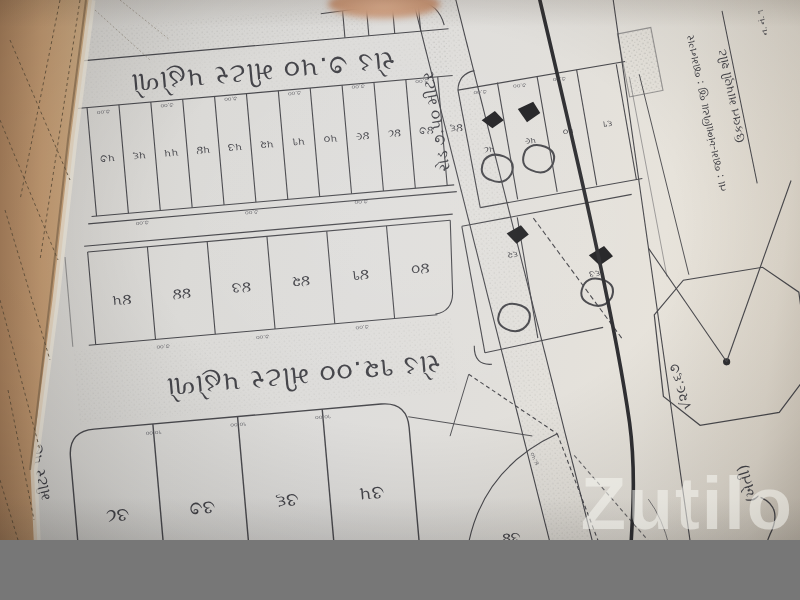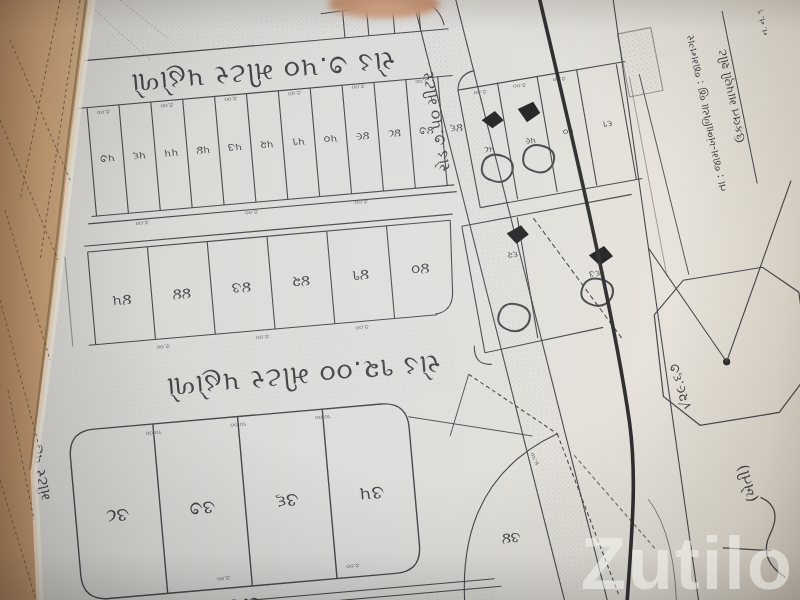--- a/index.html
+++ b/index.html
@@ -1,16 +1,16 @@
 <!DOCTYPE html>
 <html><head>
 <meta charset="utf-8">
 <style>
   html,body{margin:0;padding:0;background:#777;}
-  .photo{position:relative;width:800px;height:600px;overflow:hidden;
+  .photo{position:relative;width:800px;height:540px;overflow:hidden;
     background:linear-gradient(97deg,#c9c2b6 0%,#d3d1cd 10%,#dbdad7 25%,#dedddb 45%,#e1dfdb 62%,#e7e3db 80%,#e3dcd0 94%,#d6cdbf 100%);
     font-family:"DejaVu Sans",sans-serif;}
   svg{position:absolute;left:0;top:0;}
   .mapsvg{filter:blur(0.5px);opacity:.93;}
   .map-ink{stroke:#3f3f44;fill:none;stroke-width:1.1;}
   text{stroke:none;fill:#3a3a40;}
   .dim{fill:#5a5a60;}
   .vignette{position:absolute;inset:0;pointer-events:none;
     background:radial-gradient(ellipse at 52% 42%, rgba(255,255,255,0.07) 0%, rgba(0,0,0,0) 45%, rgba(0,0,0,0.10) 78%, rgba(0,0,0,0.22) 100%),
                linear-gradient(180deg, rgba(70,55,40,0.12) 0%, rgba(0,0,0,0) 5%),

